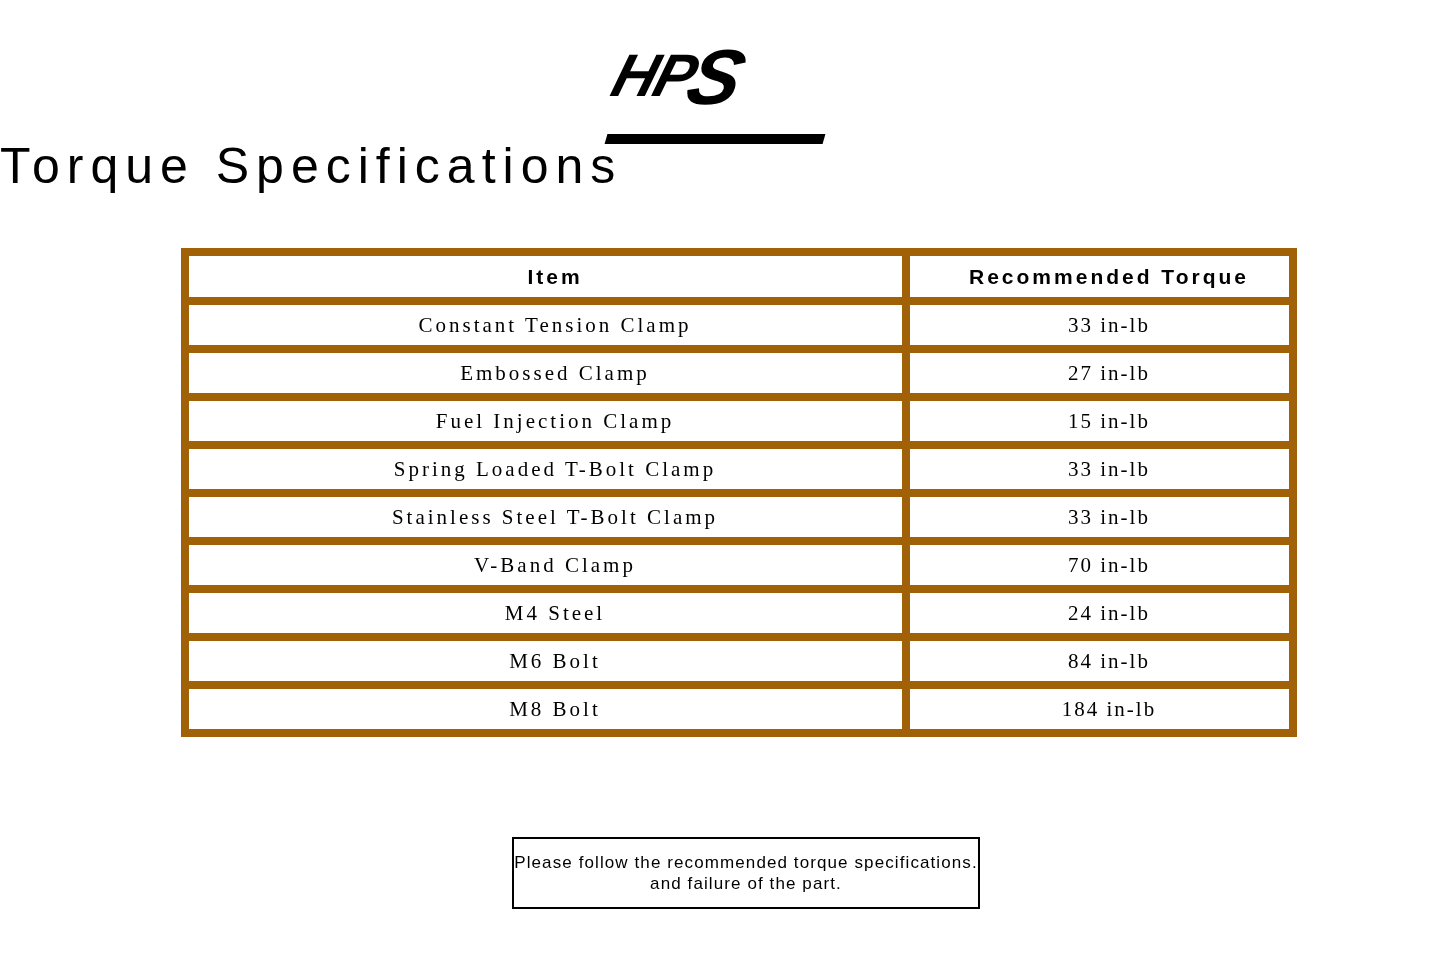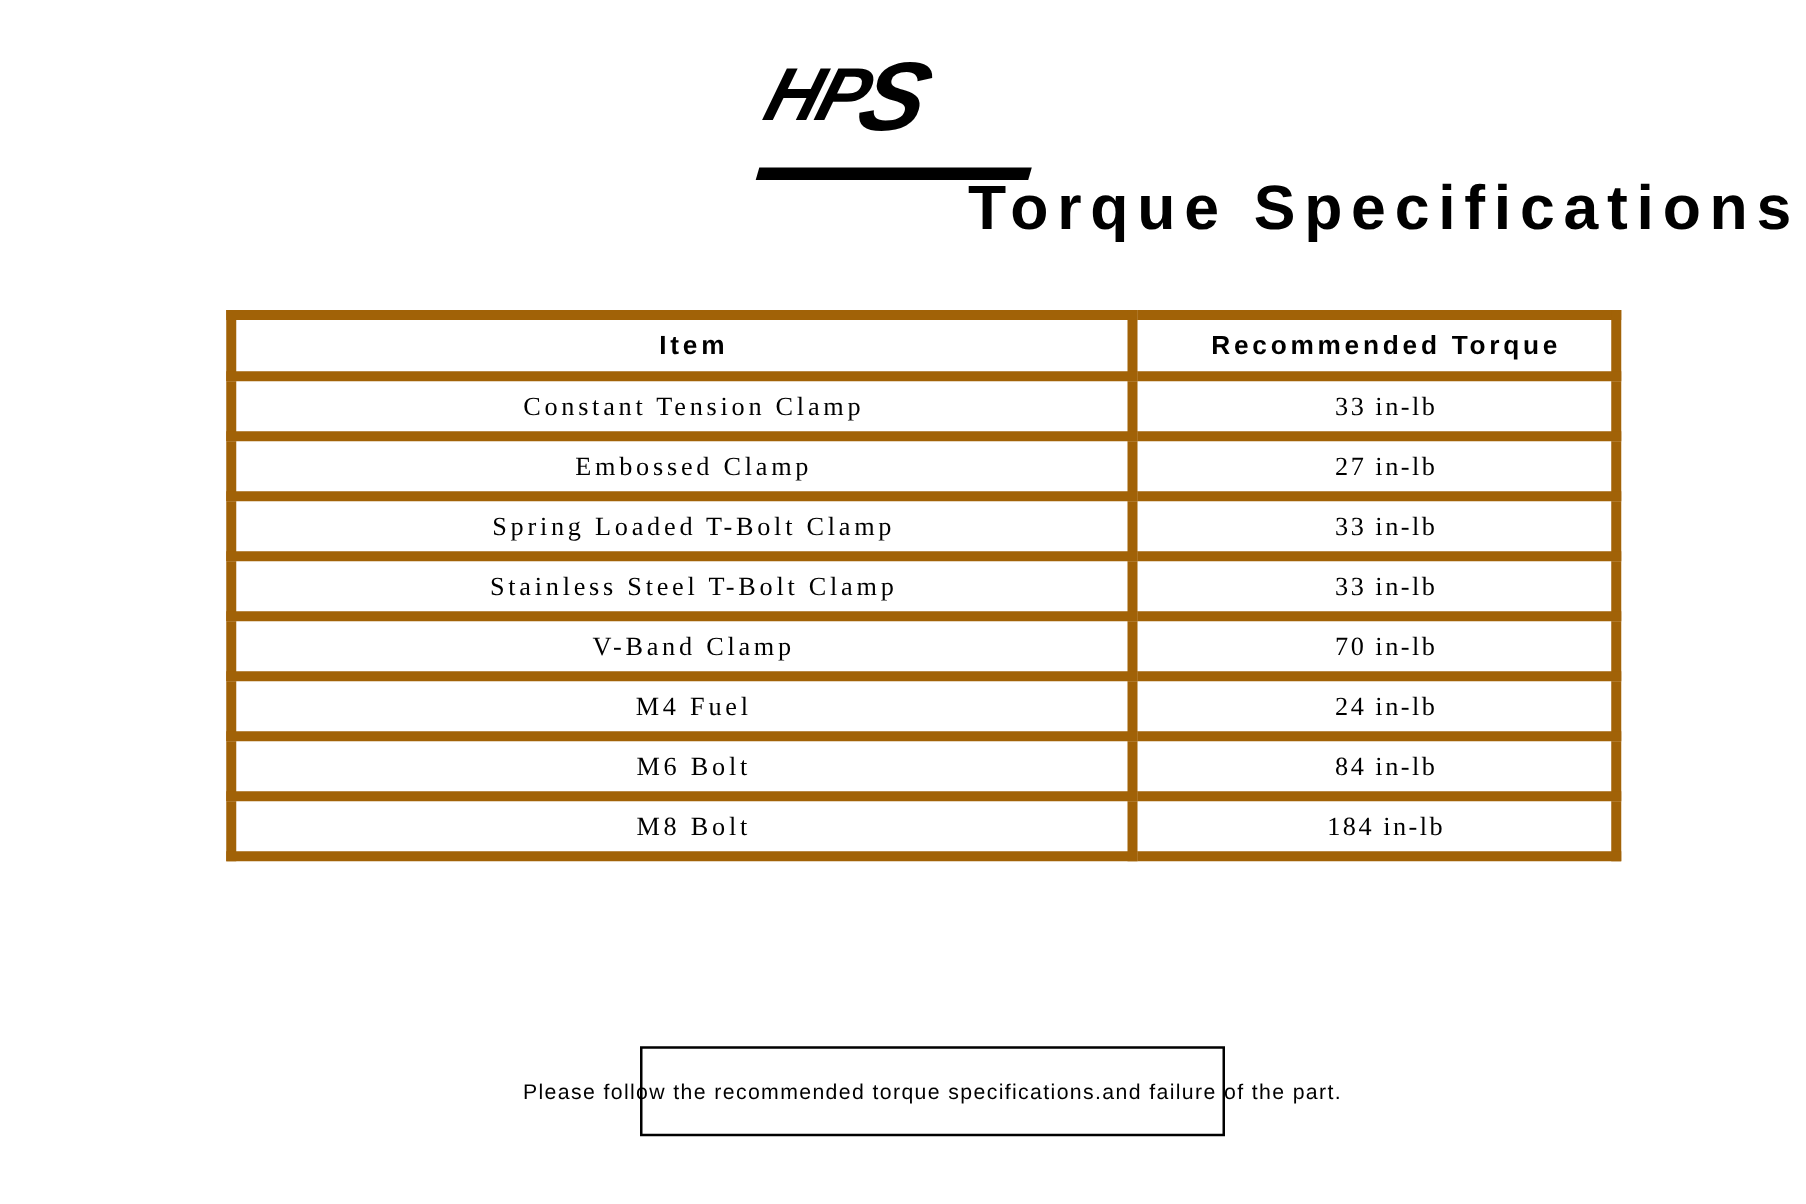--- a/index.html
+++ b/index.html
@@ -29,22 +29,22 @@
   .logo-s  { font-size:78px; letter-spacing:0; vertical-align:-8px; margin-left:-3px; }
   .logo-underline {
     position:absolute; left:6px; top:96px;
     width:218px; height:10px; background:#000;
     transform:skewX(-16deg);
   }
 
   
   .title {
     position:absolute; top:137px; left:0; width:1440px;
-    text-align:right;
-    font-size:50px; font-weight:bold;
+    text-align:left;
+    font-size:50px; font-weight:normal;
     letter-spacing:7px;
     color:#000;
   }
 
   
   .spec-table {
     position:absolute; top:248px; left:181px;
     width:1108px;
     border-collapse:collapse;
     table-layout:fixed;
@@ -67,21 +67,21 @@
   }
   .spec-table td { height:48px;font-family:Liberation Serif, serif; }
   .spec-table td.cell-item   { letter-spacing:3px; }
   .spec-table td.cell-torque { letter-spacing:2px; }
 
   
   .note {
     position:absolute; top:837px; left:512px;
     width:468px; height:72px;
     border:2px solid #000;
-    display:flex; flex-direction:row;
+    display:flex; flex-direction:column;
     justify-content:center; align-items:center;
     text-align:center;
   }
   .note-line {
     font-size:17px;
     letter-spacing:1.1px;
     line-height:21px;
     white-space:nowrap;
   }
 </style>
@@ -113,33 +113,37 @@
     <tbody>
         <tr>
           <td class="cell-item">Constant Tension Clamp</td>
           <td class="cell-torque">33 in-lb</td>
         </tr>
         <tr>
           <td class="cell-item">Embossed Clamp</td>
           <td class="cell-torque">27 in-lb</td>
         </tr>
         <tr>
+          <td class="cell-item">Fuel Injection Clamp</td>
+          <td class="cell-torque">15 in-lb</td>
+        </tr>
+        <tr>
           <td class="cell-item">Spring Loaded T-Bolt Clamp</td>
           <td class="cell-torque">33 in-lb</td>
         </tr>
         <tr>
           <td class="cell-item">Stainless Steel T-Bolt Clamp</td>
           <td class="cell-torque">33 in-lb</td>
         </tr>
         <tr>
           <td class="cell-item">V-Band Clamp</td>
           <td class="cell-torque">70 in-lb</td>
         </tr>
         <tr>
-          <td class="cell-item">M4 Fuel</td>
+          <td class="cell-item">M4 Steel</td>
           <td class="cell-torque">24 in-lb</td>
         </tr>
         <tr>
           <td class="cell-item">M6 Bolt</td>
           <td class="cell-torque">84 in-lb</td>
         </tr>
         <tr>
           <td class="cell-item">M8 Bolt</td>
           <td class="cell-torque">184 in-lb</td>
         </tr>

